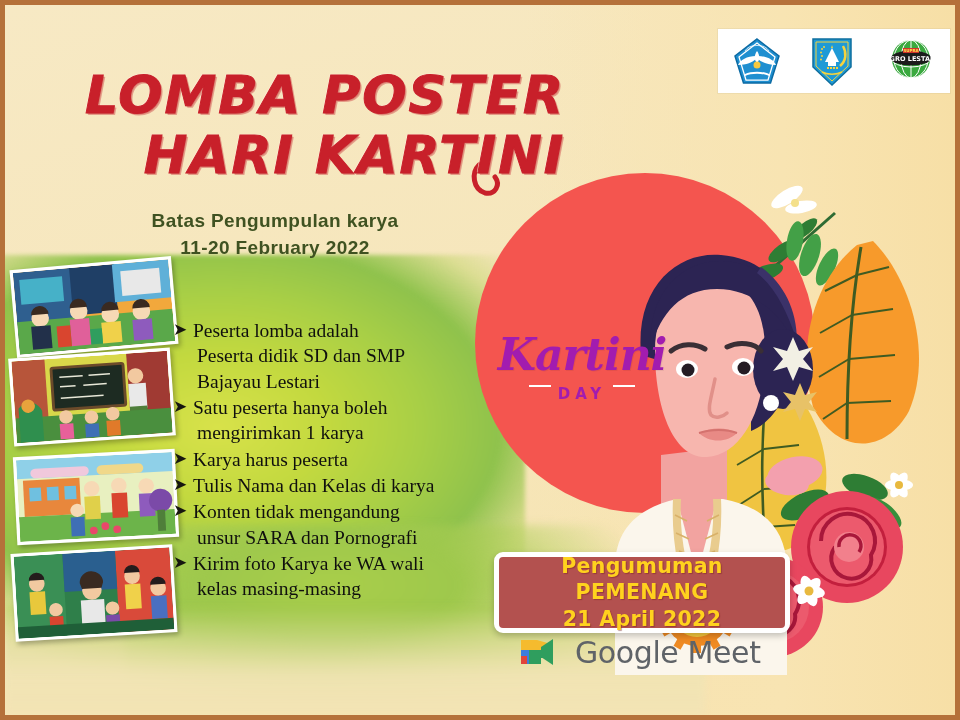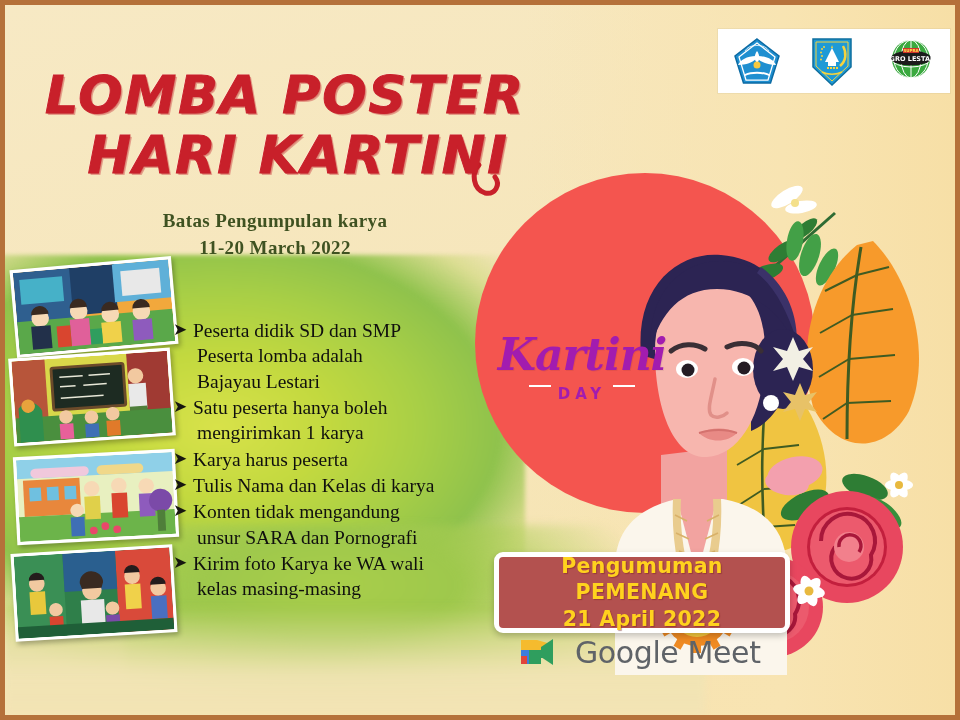--- a/index.html
+++ b/index.html
@@ -45,37 +45,37 @@
   
   .logo-panel{
     position:absolute;left:713px;top:24px;width:232px;height:64px;
     background:#ffffff;
     display:flex;align-items:center;justify-content:space-around;
     box-shadow:0 0 0 1px rgba(0,0,0,0.04);
   }
   .logo{width:50px;height:50px;position:relative;}
 
   
-  .title-wrap{position:absolute;left:0;top:60px;width:560px;text-align:center;}
+  .title-wrap{position:absolute;left:0;top:60px;width:560px;text-align:right;}
   .title-line{
     font-family:"DejaVu Sans", sans-serif;
     font-style:italic;font-weight:bold;
     font-size:52px;letter-spacing:2px;
     color:#c8202a;
     line-height:1.16;
     -webkit-text-stroke:1px #c8202a;
     text-shadow:
        2px 2px 0 rgba(200,32,42,0.35),
       -1px -1px 0 rgba(255,235,215,0.75),
        1px 1px 1px rgba(160,20,25,0.35);
   }
   .title-line.l2{margin-left:26px;}
   .subtitle{
     position:absolute;left:0;top:203px;width:540px;text-align:center;
-    font-family:Liberation Serif, serif;font-weight:bold;
+    font-family:Liberation Sans, sans-serif;font-weight:bold;
     color:#3f5221;font-size:19px;line-height:1.42;letter-spacing:0.4px;
   }
 
   
   .rules{
     position:absolute;left:168px;top:313px;width:330px;
     font-family:"Liberation Serif", serif;
     font-size:19.5px;color:#10100e;line-height:1.30;
   }
   .rule{display:flex;align-items:flex-start;margin-bottom:1px;}
@@ -410,21 +410,21 @@
     </div>
   </div>
 
   <div class="title-wrap">
     <div class="title-line l1">LOMBA POSTER</div>
     <div class="title-line l2">HARI KARTINI</div>
   </div>
 
   <div class="subtitle">
     <div>Batas Pengumpulan karya</div>
-    <div>11-20 March 2022</div>
+    <div>11-20 February 2022</div>
   </div>
 
   <div class="thumbs">
     <div class="thumb t1">
       <div class="art">
         <svg width="100%" height="100%" viewBox="0 0 160 86" preserveAspectRatio="none">
           <rect width="160" height="86" fill="#f2a83c"></rect>
           <rect x="0" y="0" width="60" height="86" fill="#2f5f8f"></rect>
           <rect x="58" y="0" width="46" height="50" fill="#1f3f66"></rect>
           <rect x="102" y="0" width="58" height="40" fill="#5fb0d8"></rect>
@@ -547,22 +547,22 @@
           <rect x="0" y="74" width="160" height="12" fill="#1f5f38"></rect>
         </svg>
       </div>
     </div>
   </div>
 
   <div class="rules">
     <div class="rule">
       <span class="arrow">➤</span>
       <span class="rtext">
+        <div>Peserta lomba adalah</div>
         <div>Peserta didik SD dan SMP</div>
-        <div>Peserta lomba adalah</div>
         <div>Bajayau Lestari</div>
       </span>
     </div>
     <div class="rule">
       <span class="arrow">➤</span>
       <span class="rtext">
         <div>Satu peserta hanya boleh</div>
         <div>mengirimkan 1 karya</div>
       </span>
     </div>

